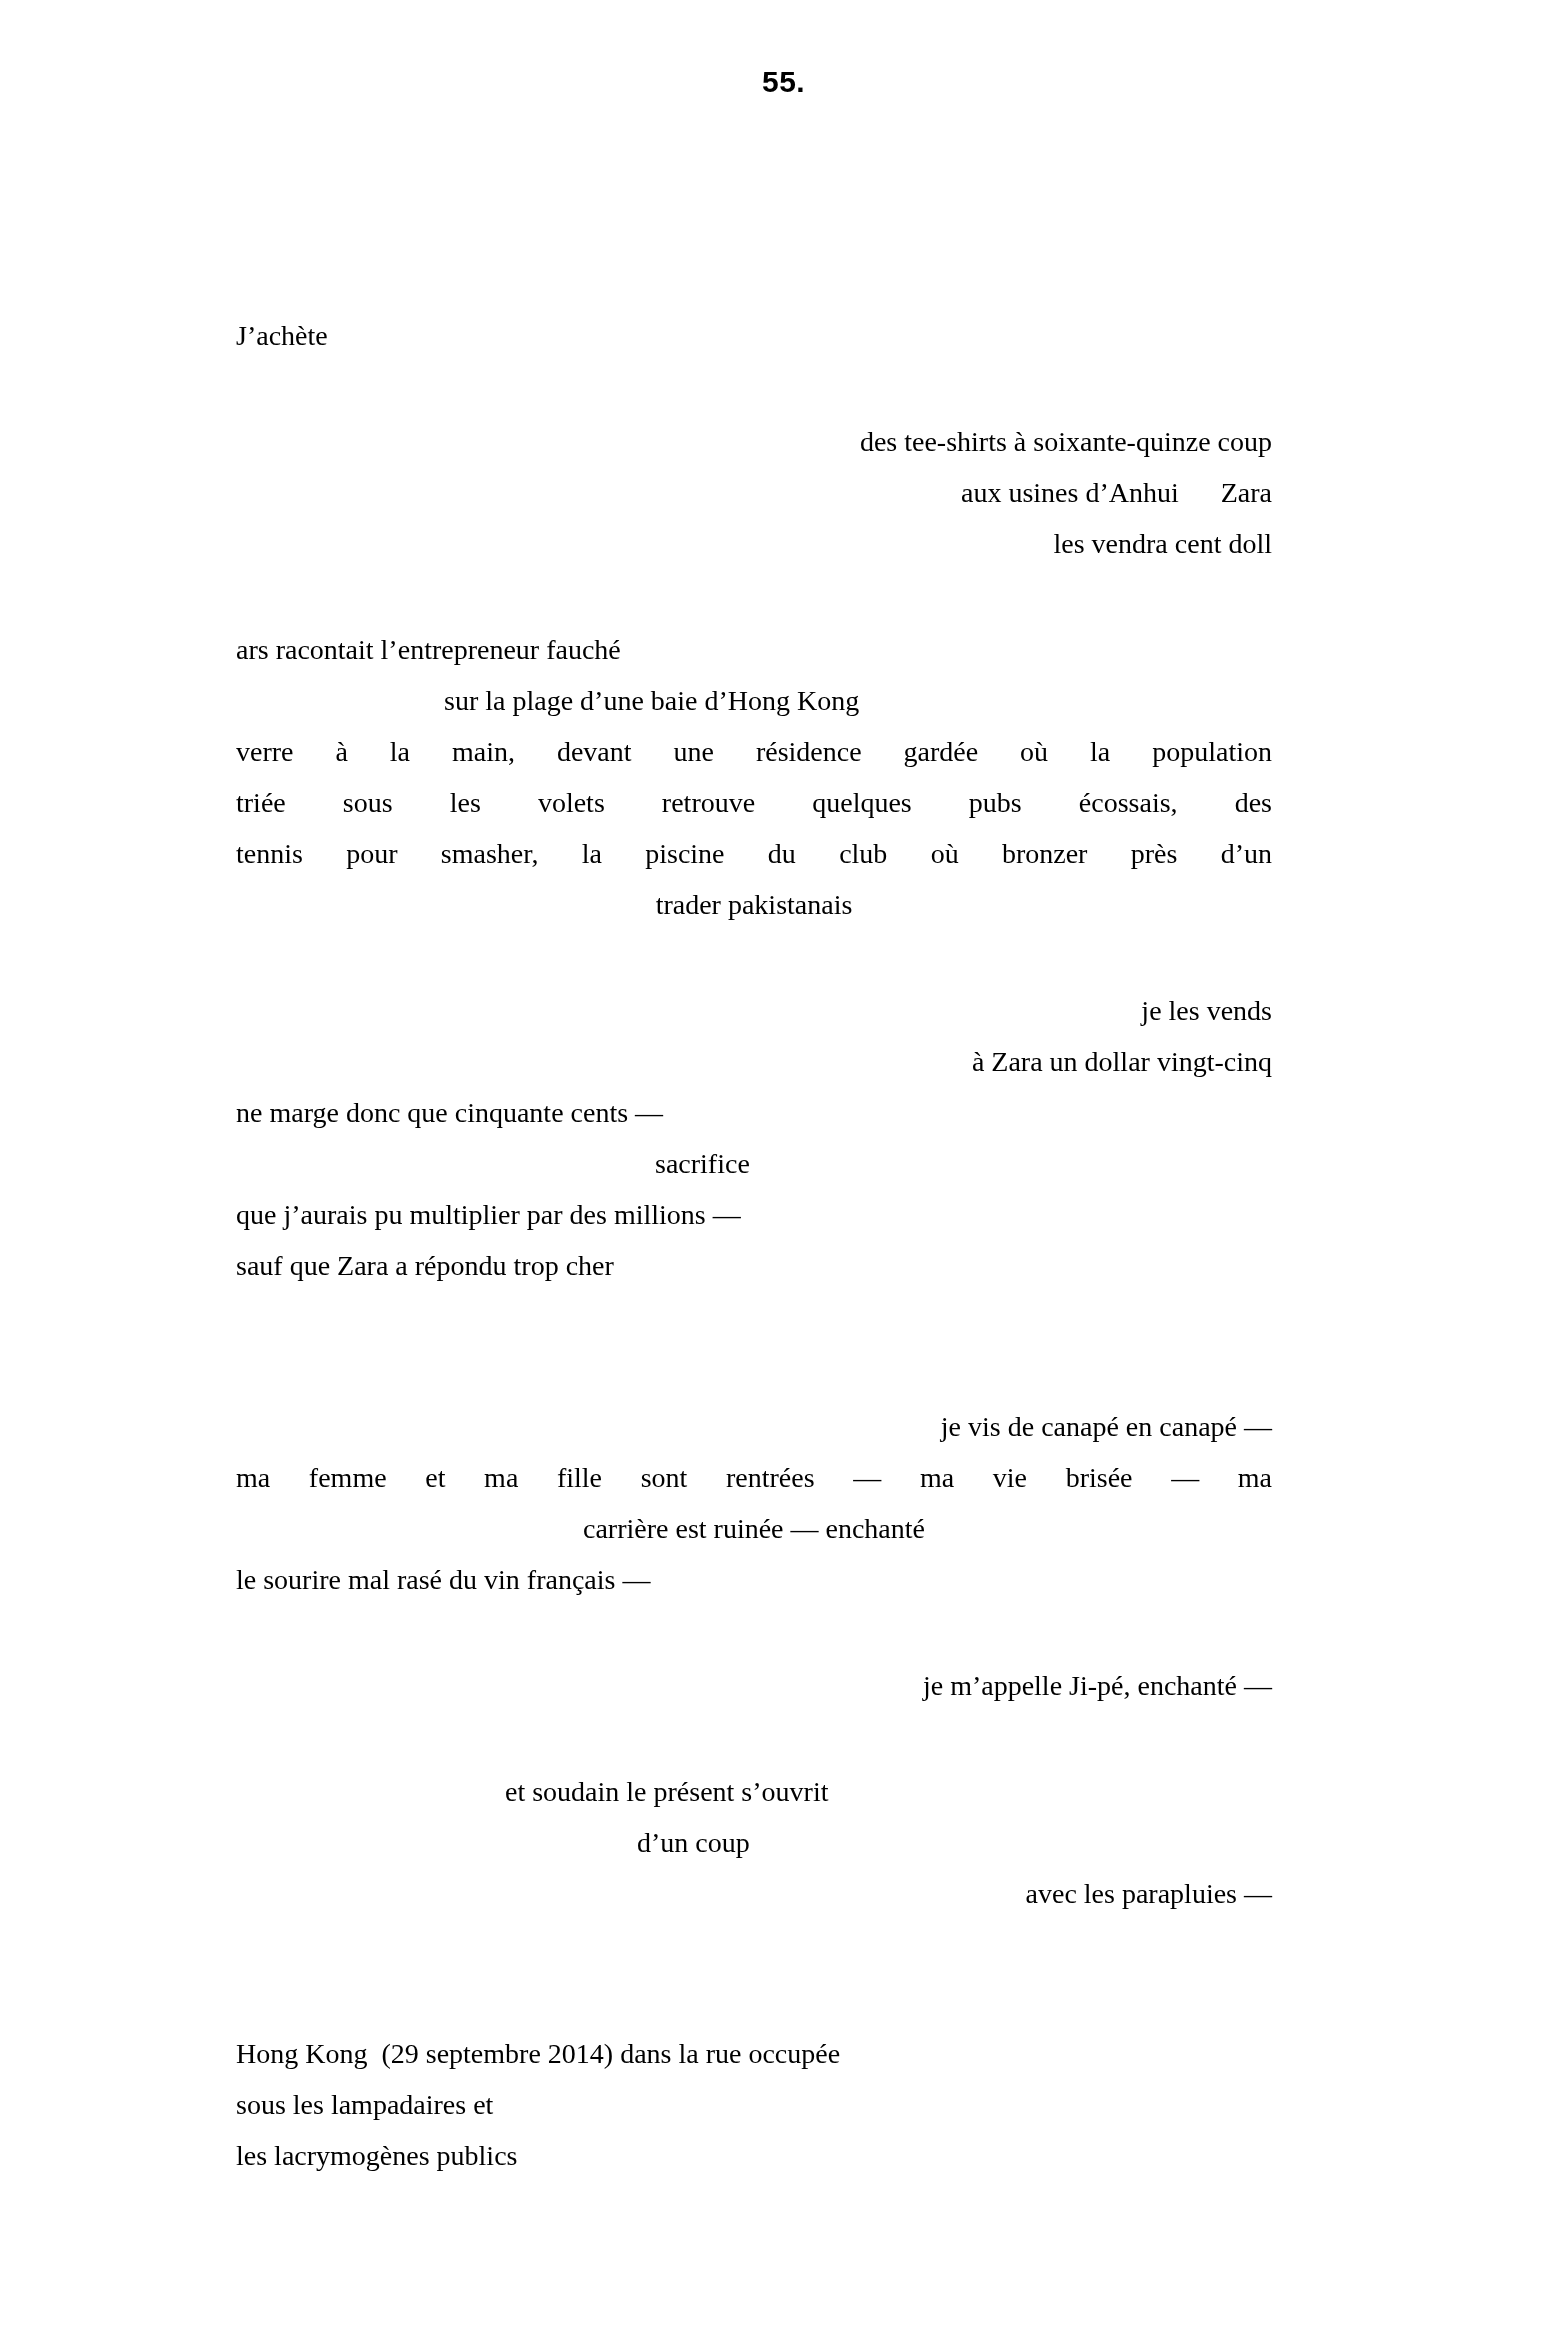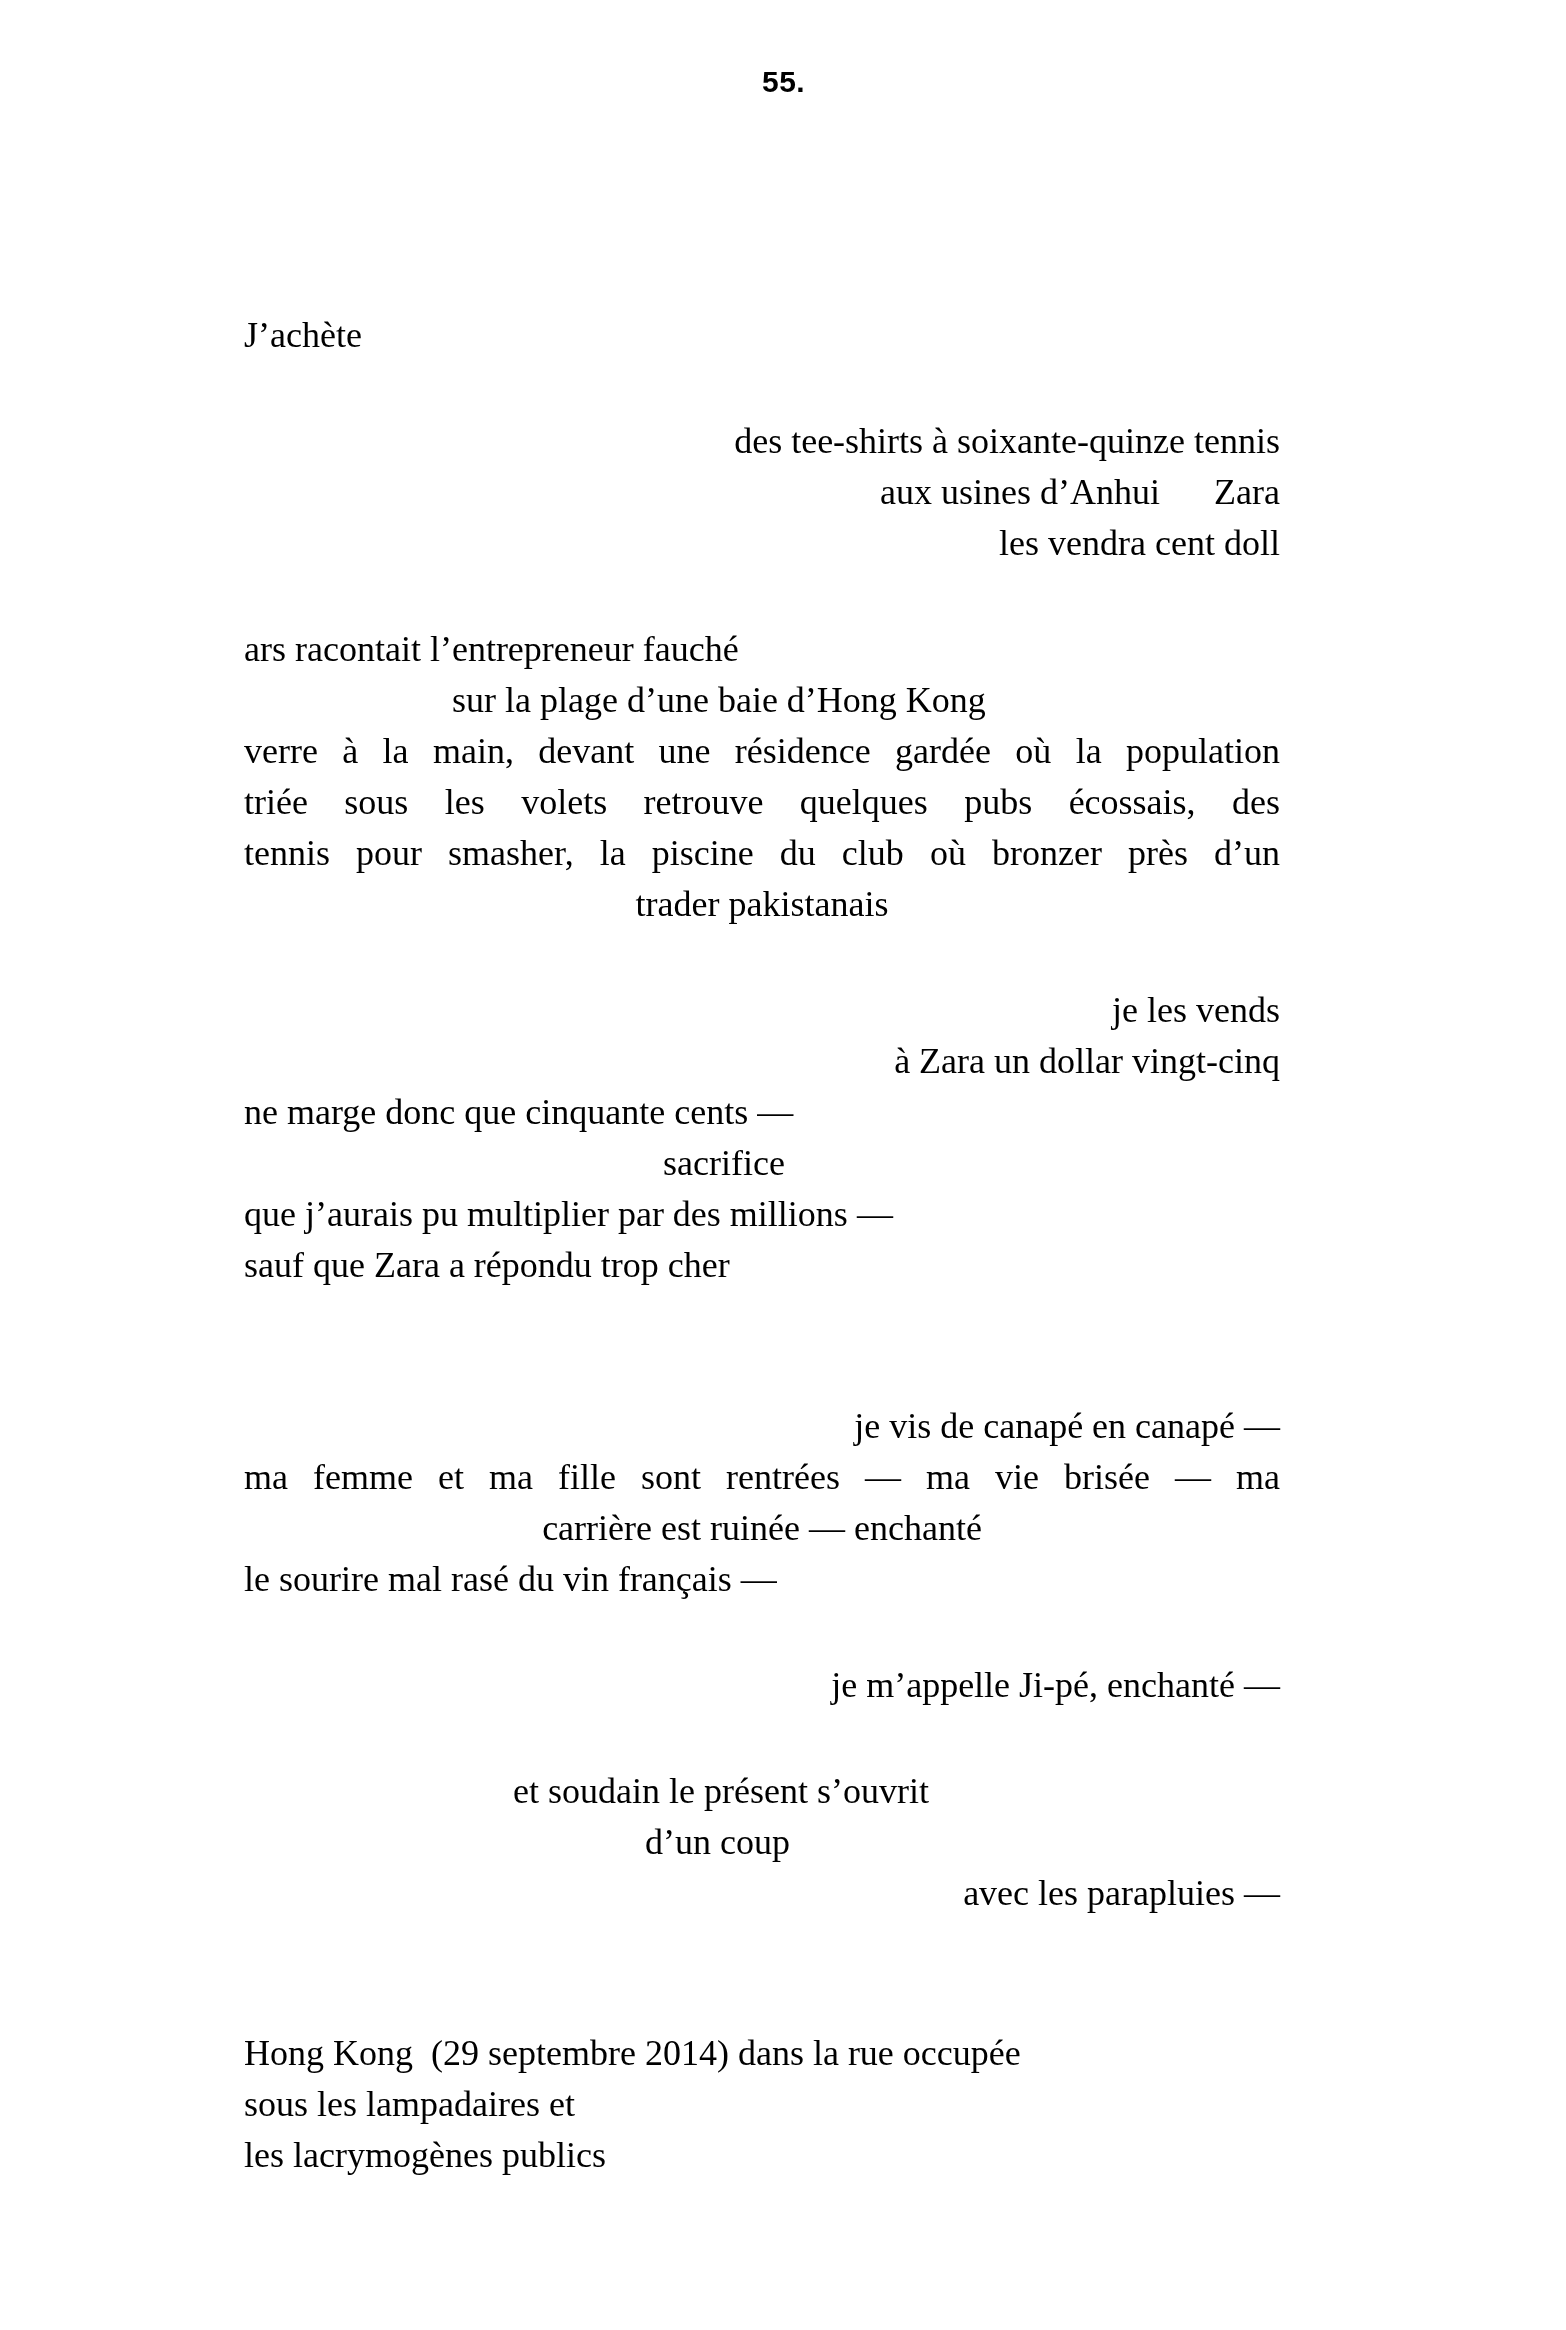--- a/index.html
+++ b/index.html
@@ -31,24 +31,24 @@
     text-align: center;
     font-family: "Liberation Sans", "DejaVu Sans", sans-serif;
     font-weight: bold;
     font-size: 30px;
     letter-spacing: 0.4px;
   }
 
   
   .poem {
     position: absolute;
-    left: 244px;
+    left: 236px;
     top: 310px;
     width: 1036px;       
-    font-size: 36px;
+    font-size: 28px;
     line-height: 51px;
   }
 
   .stanza {
     margin: 0;
   }
 
   .line {
     white-space: pre-wrap;
     margin: 0;
@@ -83,21 +83,21 @@
   <div class="folio">55.</div>
 
   <div class="poem">
 
     <div class="stanza">
       <div class="line l-left">J’achète</div>
     </div>
     <div class="gap-lg"></div>
 
     <div class="stanza">
-      <div class="line l-right">des tee-shirts à soixante-quinze tennis</div>
+      <div class="line l-right">des tee-shirts à soixante-quinze coup</div>
       <div class="line l-right">aux usines d’Anhui      Zara</div>
       <div class="line l-right">les vendra cent doll</div>
     </div>
     <div class="gap-lg"></div>
 
     <div class="stanza">
       <div class="line l-left">ars racontait l’entrepreneur fauché</div>
       <div class="line l-left ind-248">sur la plage d’une baie d’Hong Kong</div>
       <div class="line l-just">verre à la main, devant une résidence gardée où la population</div>
       <div class="line l-just">triée sous les volets retrouve quelques pubs écossais, des</div>

